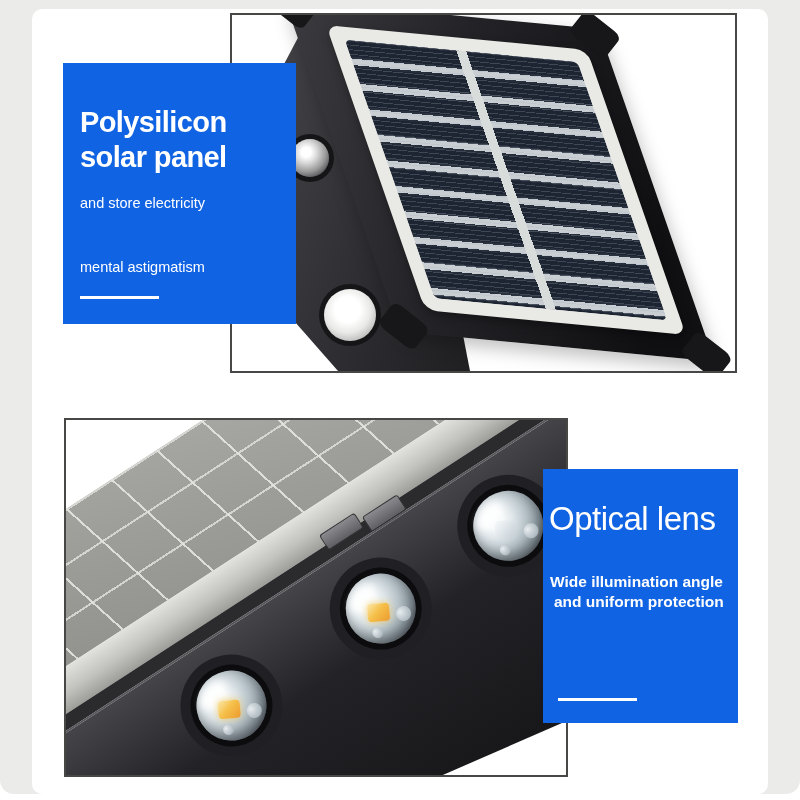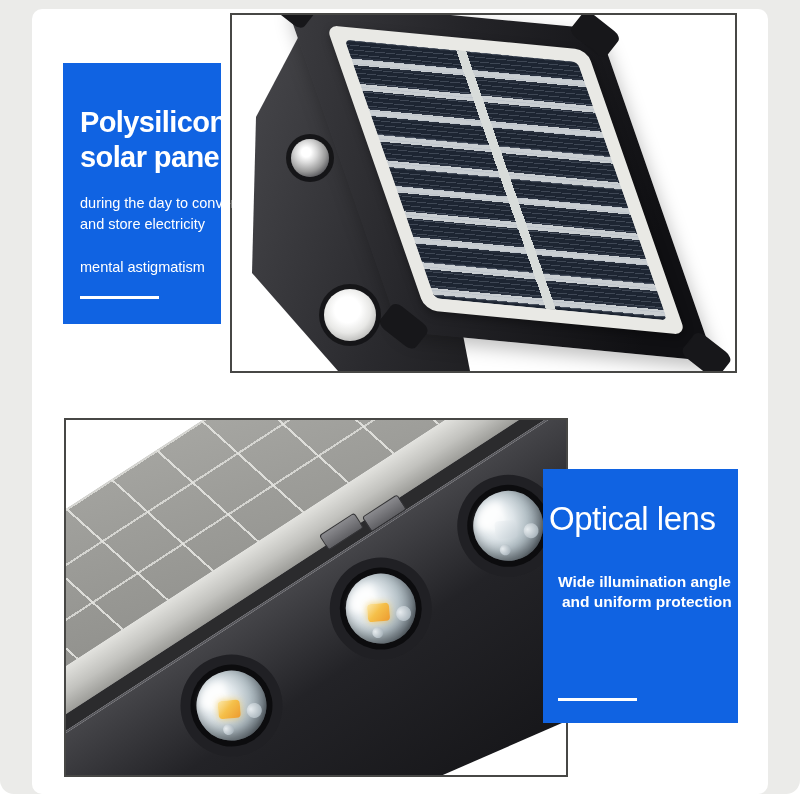--- a/index.html
+++ b/index.html
@@ -70,31 +70,31 @@
         box-shadow:0 0 7px rgba(244,196,74,0.8);}
   .lens--clear .chip{background:linear-gradient(135deg,#f8fafb 0%,#dce3e7 50%,#c2ccd2 100%);box-shadow:none;}
   .bubble{position:absolute;border-radius:50%;
           background:radial-gradient(circle at 35% 30%,#e7ecef 0%,#aeb9c0 70%,#8d98a0 100%);}
   .bub-a{left:44px;top:44px;width:15px;height:15px;} .bub-b{left:14px;top:48px;width:11px;height:11px;}
   .b-whitecut{position:absolute;left:0;top:0;width:100%;height:100%;background:#ffffff;
               clip-path:polygon(370px 358px,512px 296px,512px 358px);}
 
   
   .info-box{position:absolute;background:#1063e2;color:#ffffff;}
-  .box-top{left:63px;top:63px;width:158px;height:261px;}
+  .box-top{left:63px;top:63px;width:233px;height:261px;}
   .box-bottom{left:543px;top:469px;width:195px;height:254px;}
   .line{display:block;white-space:nowrap;}
   .box-top .box-title{position:absolute;left:17px;top:42px;font-size:29px;line-height:35px;
                       font-weight:700;letter-spacing:-0.6px;}
   .box-top .body-1{position:absolute;left:17px;top:130px;font-size:14.5px;line-height:21px;font-weight:400;}
   .box-top .body-2{position:absolute;left:17px;top:194px;font-size:14.5px;line-height:21px;font-weight:400;}
   .box-top .box-underline{position:absolute;left:17px;top:233px;width:79px;height:3px;background:#ffffff;}
   .box-bottom .box-title{position:absolute;left:6px;top:32px;font-size:33px;line-height:36px;
                          font-weight:400;letter-spacing:-0.5px;}
-  .box-bottom .body-1{position:absolute;left:15px;top:103px;font-size:15.5px;line-height:19.5px;font-weight:700;}
+  .box-bottom .body-1{position:absolute;left:7px;top:103px;font-size:15.5px;line-height:19.5px;font-weight:700;}
   .box-bottom .body-1 .line + .line{margin-left:4px;}
   .box-bottom .box-underline{position:absolute;left:15px;top:229px;width:79px;height:3px;background:#ffffff;}
 </style>
 </head>
 <body>
 
 <div class="stage">
 
   <div class="page-bg"></div>
   <div class="page-card"></div>
@@ -115,21 +115,20 @@
     <div class="t-reflector r1"></div>
     <div class="t-reflector r2"></div>
   </div>
 
   <div class="info-box box-top">
     <div class="box-title">
       <span class="line">Polysilicon</span>
       <span class="line">solar panel</span>
     </div>
     <div class="body-1">
-      <span class="line">during the day to convert</span>
       <span class="line">and store electricity</span>
     </div>
     <div class="body-2">
       <span class="line">mental astigmatism</span>
     </div>
     <div class="box-underline"></div>
   </div>
 
   <div class="photo-frame frame-bottom" aria-label="Close-up of diagonal LED light bar with three domed optical lenses beside a gridded solar panel strip">
     <div class="b-rot">

